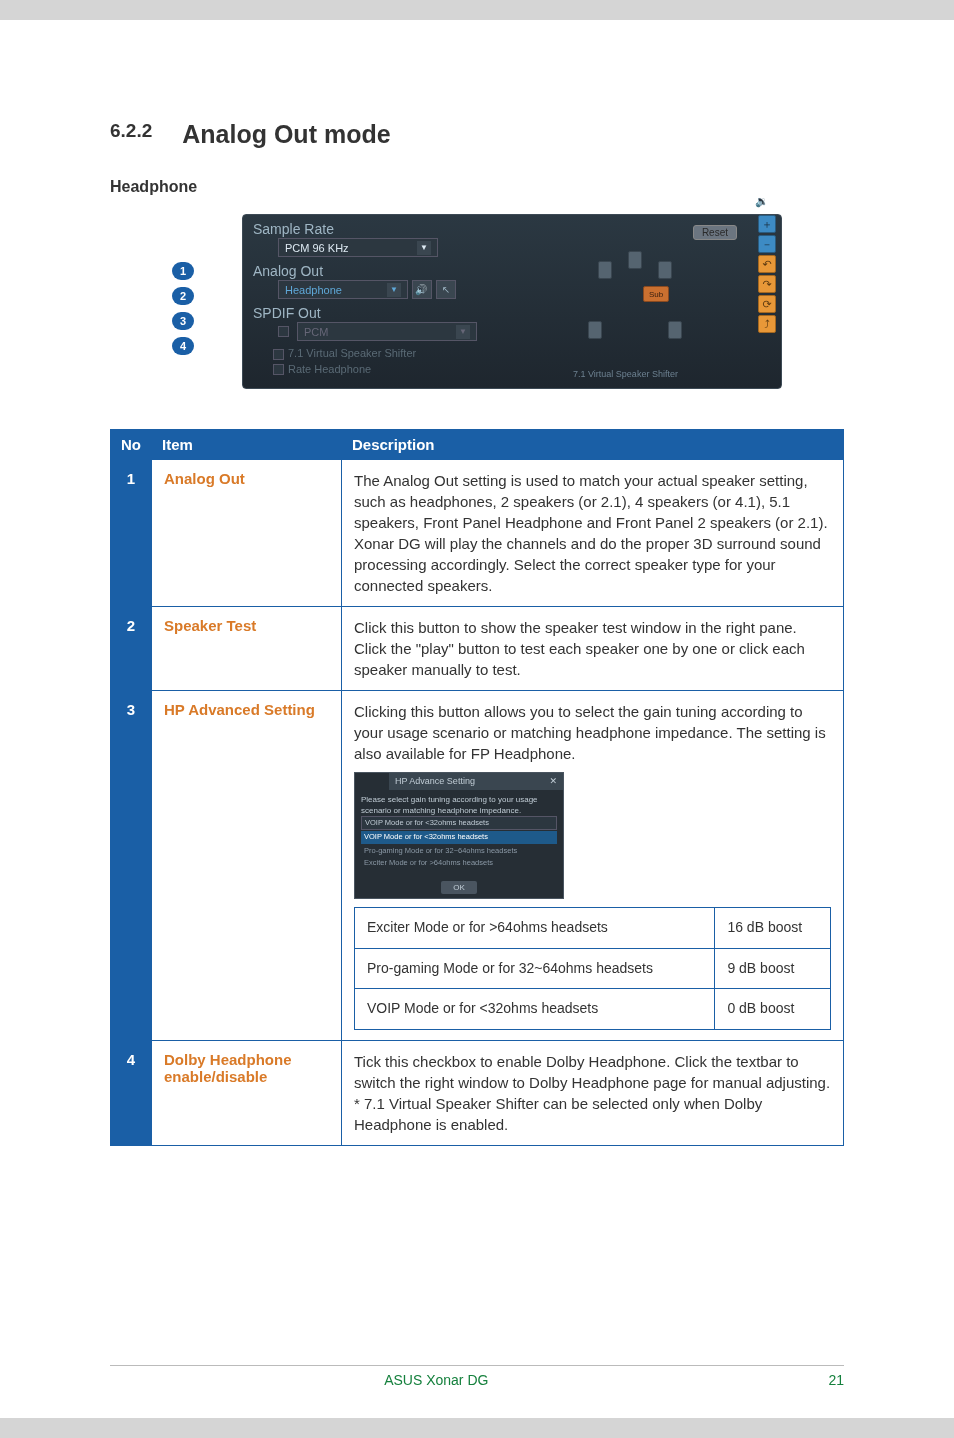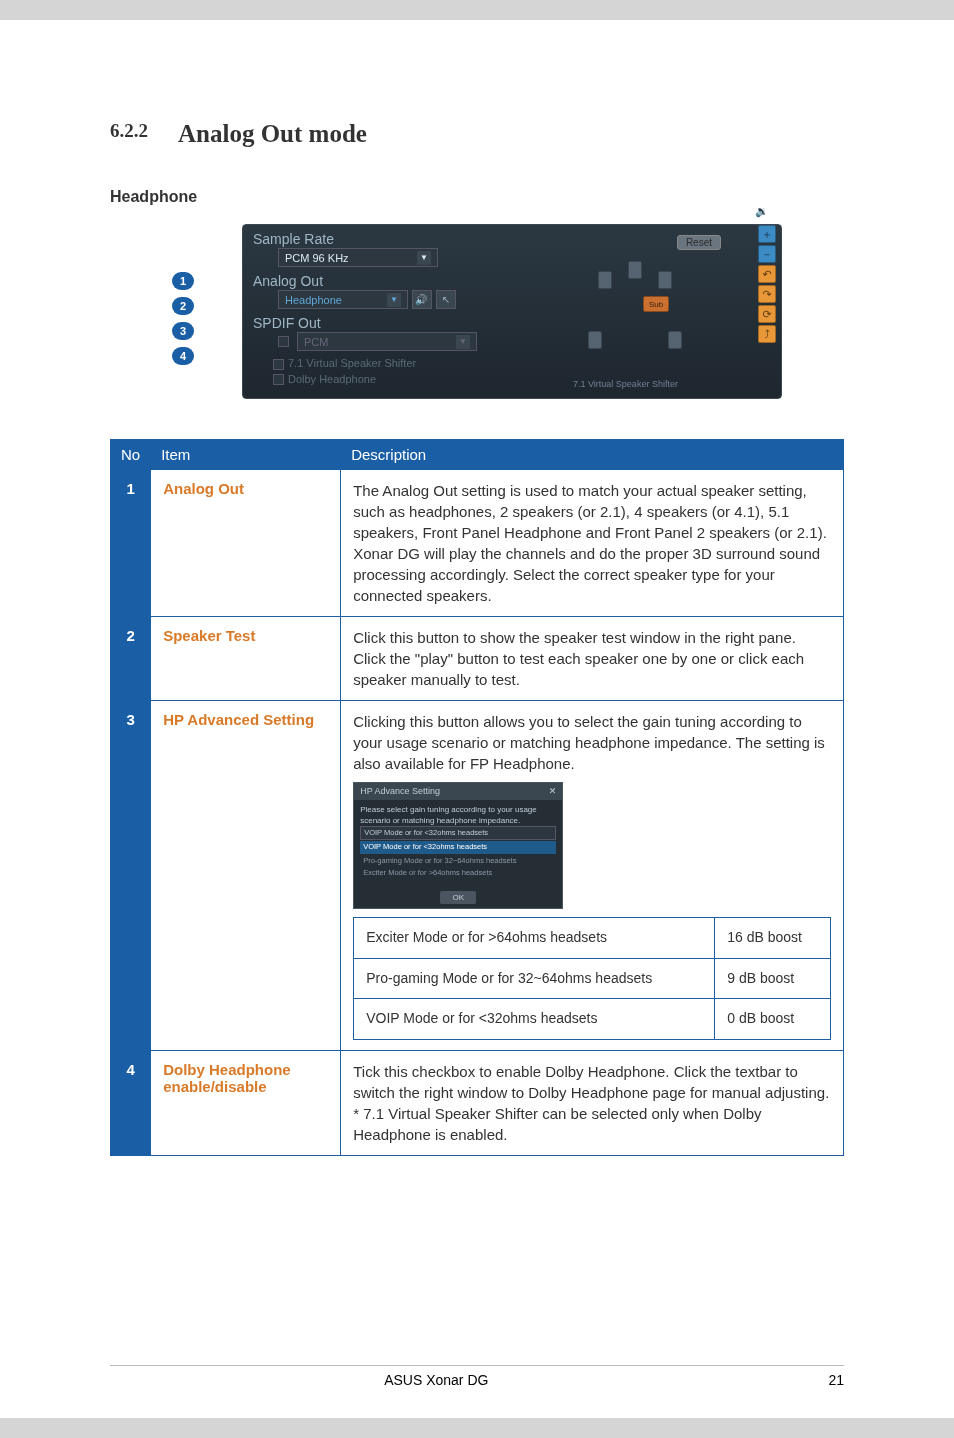--- a/index.html
+++ b/index.html
@@ -9,21 +9,21 @@
       width: 954px;
       margin: 0 auto;
       color: #333;
       position: relative;
       min-height: 1438px;
     }
     .top-bar { height: 20px; background: #d5d5d5; width: 100%; }
     .page-content { padding: 100px 110px 0 110px; }
     .section-num { font-size: 19px; font-weight: bold; }
     .section-title { font-size: 25px; font-weight: bold; margin-left: 30px; }
-    h1 { display: flex; margin-bottom: 40px; font-family: Liberation Serif, serif; }
+    h1 { display: flex; margin-bottom: 29px; }
     .subtitle { font-weight: bold; font-size: 16px; margin-bottom: 18px; }
     .screenshot-wrap { display: flex; justify-content: center; margin-bottom: 40px; }
     .screenshot { display: flex; align-items: flex-start; }
     .callouts { width: 70px; padding-top: 48px; }
     .callout {
       width: 22px; height: 18px; border-radius: 9px;
       background: #1a5fa6; color: #fff; font-size: 11px;
       display: flex; align-items: center; justify-content: center;
       margin-bottom: 7px; font-weight: bold;
     }
@@ -42,53 +42,53 @@
       background: #2c3740; border: 1px solid #556; color: #dde9f2;
       padding: 2px 6px; font-size: 11px; width: 160px; height: 19px;
       display: flex; align-items: center; justify-content: space-between;
     }
     .dropdown.disabled { color: #667; }
     .dropdown-arrow { width: 14px; height: 14px; background: #3a4650; display: flex; align-items: center; justify-content: center; font-size: 8px; }
     .row-flex { display: flex; align-items: center; gap: 4px; margin-bottom: 6px; margin-left: 25px; }
     .icon-btn { width: 20px; height: 19px; background: #3a4650; border: 1px solid #556; display: flex; align-items: center; justify-content: center; font-size: 10px; color: #9fb6c4; }
     .sub-option { color: #5a6a75; font-size: 11px; margin-left: 20px; margin-top: 3px; }
     .checkbox-sq { width: 11px; height: 11px; background: #2c3740; border: 1px solid #556; display: inline-block; margin-right: 4px; vertical-align: middle; }
-    .reset-btn { position: absolute; top: 10px; right: 60px; background: #6b7580; color: #2a2a2a; font-size: 10px; padding: 1px 8px; border-radius: 3px; border: 1px solid #888; }
+    .reset-btn { position: absolute; top: 10px; right: 44px; background: #6b7580; color: #2a2a2a; font-size: 10px; padding: 1px 8px; border-radius: 3px; border: 1px solid #888; }
     .speaker-diag { position: relative; height: 120px; margin-top: 30px; }
     .sound-icon { width: 16px; height: 14px; color: #7db4dd; position: absolute; top: -20px; right: 10px; }
     .side-icons { position: absolute; right: 5px; top: 0; display: flex; flex-direction: column; gap: 2px; }
     .side-icon { width: 18px; height: 18px; background: #3d8bc4; border: 1px solid #2a5c80; border-radius: 2px; font-size: 11px; display:flex; align-items:center; justify-content:center; color:#1a3040; }
     .side-icon.orange { background: #e89838; border-color: #a56820; color: #5a3810; }
     .diag-label { position: absolute; font-size: 9px; color: #6c8090; }
     .spk-box { width: 14px; height: 18px; background: #556470; border: 1px solid #3a4650; position: absolute; border-radius: 2px; }
     .sub-box { width: 26px; height: 16px; background: #ca7030; border: 1px solid #8a4a20; position: absolute; border-radius: 2px; font-size: 8px; color: #3a2010; display:flex; align-items:center; justify-content:center; }
 
     table.main { width: 100%; border-collapse: collapse; font-size: 15px; }
-    table.main th { background: #1a5fa6; color: #fff; text-align: left; padding: 6px 10px; border: 1px solid #1a5fa6; font-weight: normal; font-size: 15px; }
+    table.main th { background: #1a5fa6; color: #fff; text-align: left; padding: 6px 10px; border: 1px solid #1a5fa6; font-weight: bold; font-size: 15px; }
     table.main td { border: 1px solid #1a5fa6; padding: 10px 12px; vertical-align: top; }
     table.main td.no-col { width: 40px; text-align: center; color: #fff; background: #1a5fa6; font-weight: bold; }
     table.main td.item-col { width: 190px; color: #d97a28; font-weight: bold; background: #fff; }
     table.main td.desc-col { background: #fff; color: #333; line-height: 1.4; }
     .inner-tbl { border-collapse: collapse; width: 100%; margin-top: 8px; font-size: 14px; }
     .inner-tbl th { background: #1a5fa6; color: #d97a28; padding: 4px 8px; text-align: left; border: 1px solid #1a5fa6; font-weight: bold; font-size: 14px; }
     .inner-tbl td { border: 1px solid #1a5fa6; padding: 4px 8px; color: #333; }
 
     .hp-dialog {
       width: 210px; background: #262e35; border: 1px solid #4a5560;
       font-size: 8px; color: #c0ccd5; margin: 8px 0;
     }
-    .hp-dialog-title { background: #3a4650; padding: 2px 6px; font-size: 9px; display: flex; justify-content: space-between; }
+    .hp-dialog-title { background: #3a4650; padding: 2px 6px; font-size: 9px; display: flex; justify-content: space-between; margin-left: 34px; }
     .hp-dialog-body { padding: 4px 6px; }
     .hp-dialog-sel { background: #1e5a8a; color: #fff; padding: 1px 3px; margin: 1px 0; font-size: 7.5px; }
     .hp-dialog-opt { padding: 1px 3px; font-size: 7.5px; color: #8a98a5; }
     .hp-dialog-dd { background: #2c3740; border: 1px solid #556; padding: 1px 3px; font-size: 7.5px; margin-bottom: 1px; }
     .hp-ok { text-align: center; margin-top: 11px; }
     .hp-ok-btn { background: #4a5560; padding: 1px 12px; font-size: 8px; display: inline-block; border-radius: 2px; }
 
-    .footer { position: absolute; bottom: 50px; left: 0; right: 0; padding: 0 110px; display: flex; justify-content: space-between; font-size: 14px; color: #000000; }
+    .footer { position: absolute; bottom: 50px; left: 0; right: 0; padding: 0 110px; display: flex; justify-content: space-between; font-size: 14px; color: #15803d; }
     .bottom-bar { position: absolute; bottom: 0; height: 20px; background: #d5d5d5; width: 100%; }
   </style>
 </head>
 <body>
 
 <div class="top-bar"></div>
 
 <div class="page-content">
   <h1>
     <span class="section-num">6.2.2</span>
@@ -125,21 +125,21 @@
           </div>
           <div class="pl-label">SPDIF Out</div>
           <div class="row-flex">
             <span class="checkbox-sq"></span>
             <div class="dropdown disabled" style="width:180px;">
               <span>PCM</span>
               <span class="dropdown-arrow">▼</span>
             </div>
           </div>
           <div class="sub-option"><span class="checkbox-sq"></span><span>7.1 Virtual Speaker Shifter</span></div>
-          <div class="sub-option"><span class="checkbox-sq"></span><span>Dolby Headphone</span></div>
+          <div class="sub-option"><span class="checkbox-sq"></span><span>Rate Headphone</span></div>
         </div>
         <div class="panel-right">
           <div class="reset-btn">Reset</div>
           <div class="sound-icon">🔉</div>
           <div class="side-icons">
             <div class="side-icon">＋</div>
             <div class="side-icon">－</div>
             <div class="side-icon orange">↶</div>
             <div class="side-icon orange">↷</div>
             <div class="side-icon orange">⟳</div>

